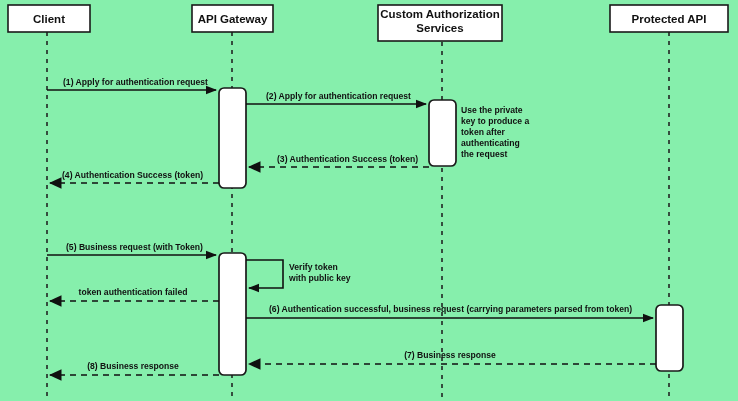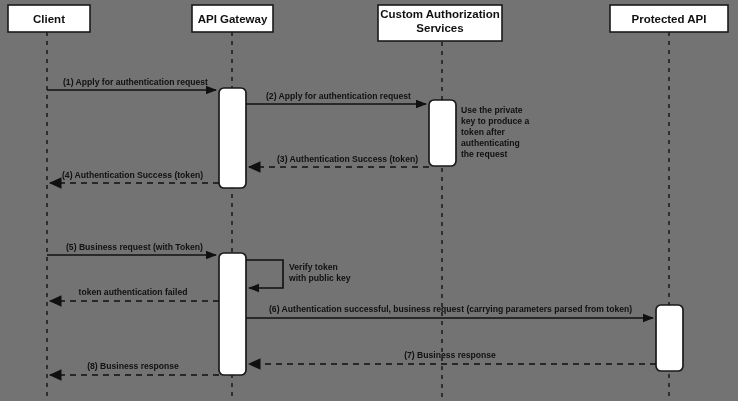--- a/index.html
+++ b/index.html
@@ -7,21 +7,21 @@
     padding: 0;
     background: #ffffff;
   }
   body {
     font-family: "Liberation Sans", sans-serif;
   }
   #diagram-root {
     position: relative;
     width: 738px;
     height: 401px;
-    background: #737373;
+    background: #86efac;
     overflow: hidden;
   }
   #seq-svg {
     position: absolute;
     top: 0;
     left: 0;
     width: 738px;
     height: 401px;
     display: block;
   }

